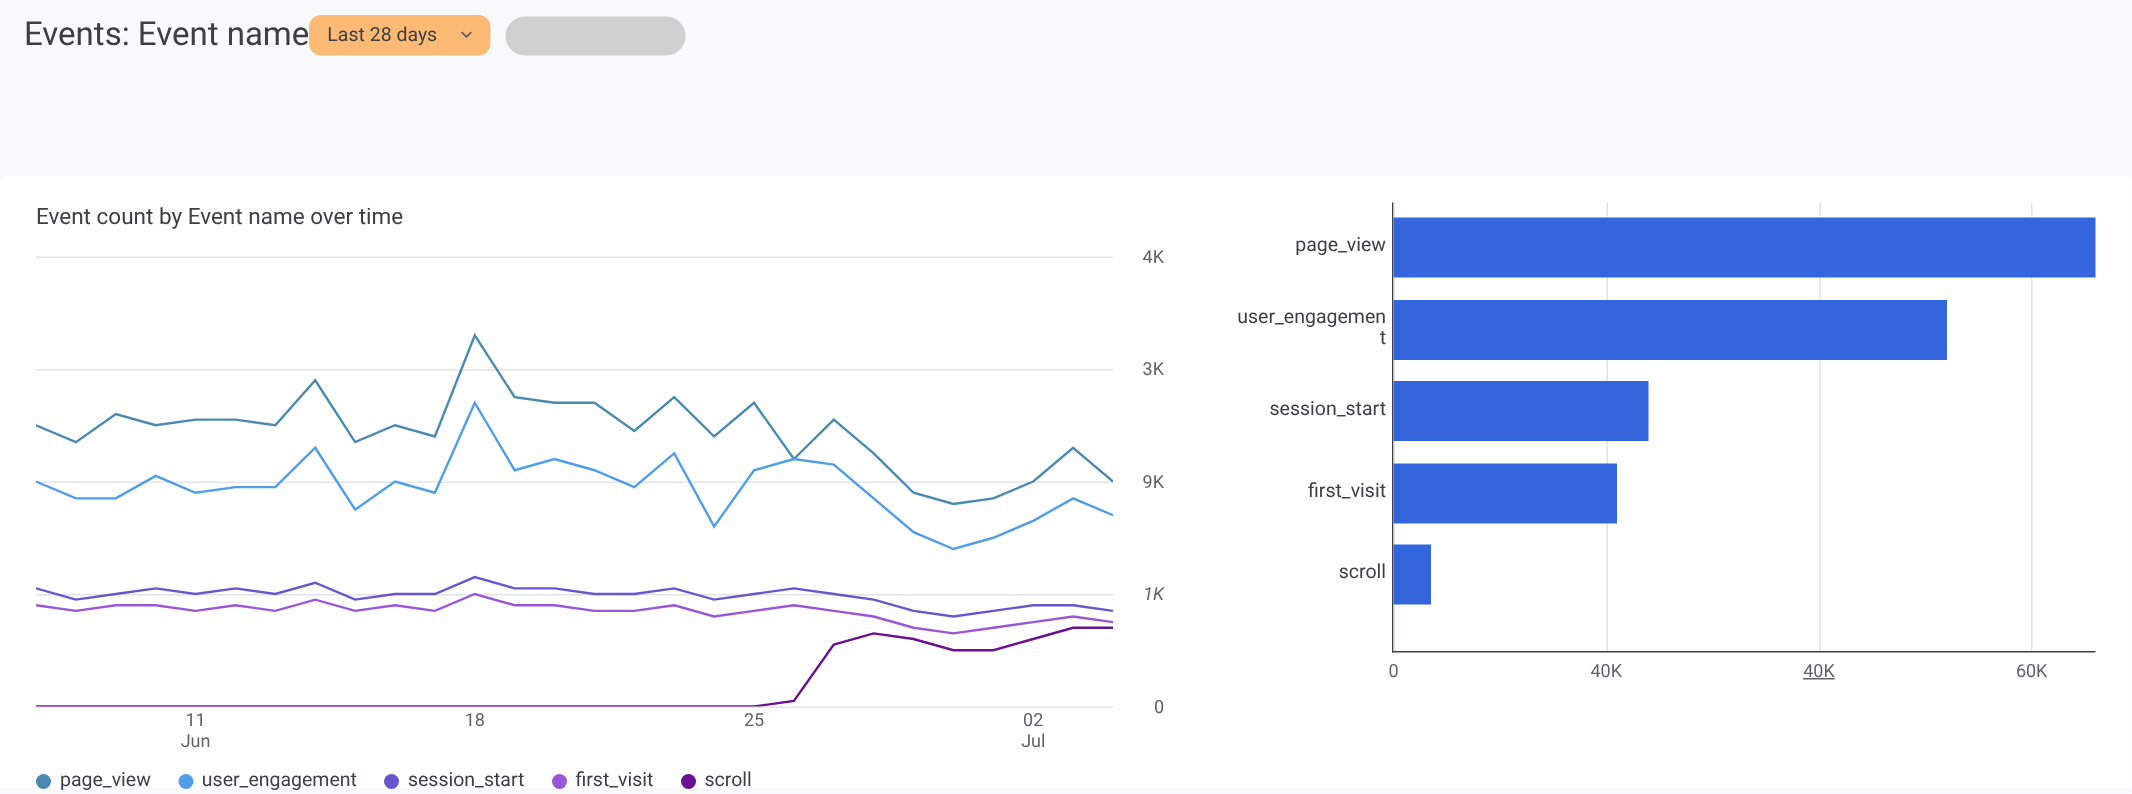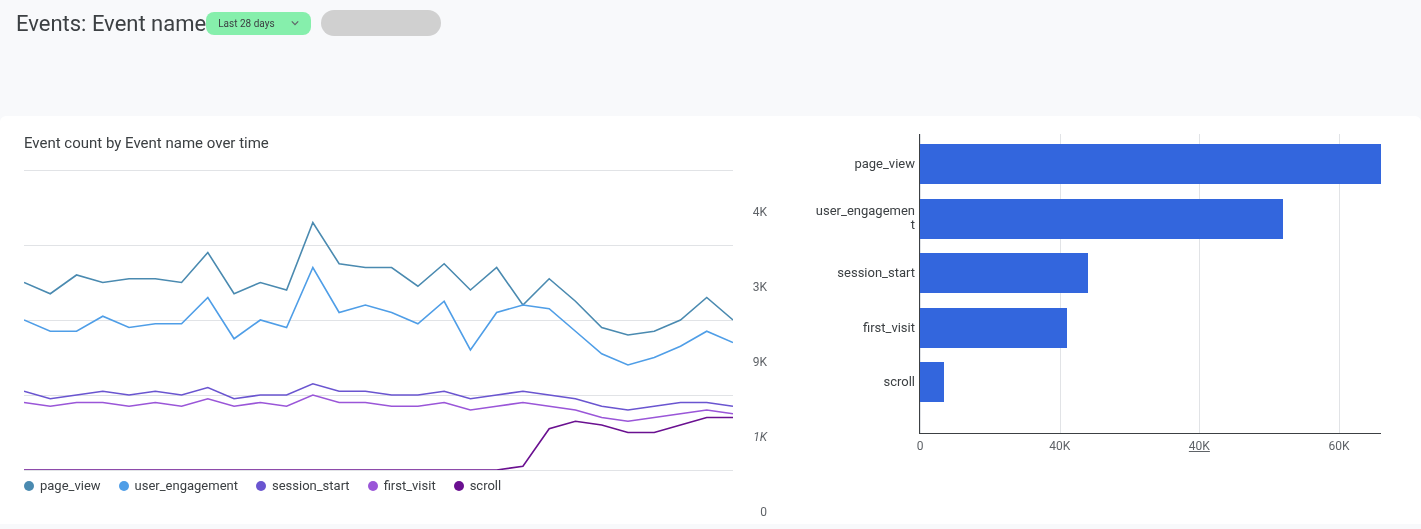--- a/index.html
+++ b/index.html
@@ -22,43 +22,43 @@
     font-size: 22px;
     font-weight: 400;
     color: #3c4043;
   }
   .header .right {
     display: flex;
     align-items: center;
     gap: 10px;
   }
   .chip {
-    background: #86efac;
+    background: #fdba74;
     border-radius: 8px;
     padding: 6px 12px;
     color: #3c4043;
-    font-size: 10px;
+    font-size: 13px;
     display: inline-flex;
     align-items: center;
     gap: 16px;
   }
   .chip svg { width: 8px; height: 8px; }
   .pill {
     background: #d0d0d0;
     border-radius: 20px;
     width: 120px;
     height: 26px;
   }
   .panels {
     margin-top: 80px;
     display: flex;
     gap: 0;
     background: #fff;
     border-radius: 6px 6px 0 0;
-    padding: 18px 16px 0 0;
+    padding: 18px 0 0 0;
     height: 408px;
     box-sizing: border-box;
   }
   .panel {
     box-sizing: border-box;
     padding: 0 24px;
   }
   .panel.left { width: 56.3%; }
   .panel.right { width: 43.7%; }
   .panel-title {
@@ -89,21 +89,20 @@
     width: 34px;
     position: relative;
     color: #5f6368;
     font-size: 12px;
   }
   .yaxis .ytick {
     position: absolute;
     right: 0;
     transform: translateY(-50%);
     white-space: nowrap;
-    margin-top: 42px;
   }
   .xaxis-row {
     display: flex;
   }
   .xaxis {
     flex: 1;
     position: relative;
     height: 34px;
     color: #5f6368;
     font-size: 12px;
@@ -239,20 +238,29 @@
           </svg>
         </div>
       <div class="yaxis" id="yaxis">
           <div class="ytick" style="top: 300px;">0</div>
           <div class="ytick" style="top: 225px; font-style: italic;">1K</div>
           <div class="ytick" style="top: 150px;">9K</div>
           <div class="ytick" style="top: 75px;">3K</div>
           <div class="ytick" style="top: 0px;">4K</div>
         </div>
     </div>
+    <div class="xaxis-row">
+      <div class="xaxis" id="xaxis">
+          <div class="xtick" style="left: 14.8148%;">11<span class="sub">Jun</span></div>
+          <div class="xtick" style="left: 40.7407%;">18</div>
+          <div class="xtick" style="left: 66.6667%;">25</div>
+          <div class="xtick" style="left: 92.5926%;">02<span class="sub">Jul</span></div>
+        </div>
+      <div style="width:34px"></div>
+    </div>
 
     <div class="legend" id="legend">
         <span class="item">
           <span class="dot" style="background: rgb(74, 138, 176);"></span>
           <span>page_view</span>
         </span>
         <span class="item">
           <span class="dot" style="background: rgb(79, 158, 231);"></span>
           <span>user_engagement</span>
         </span>

